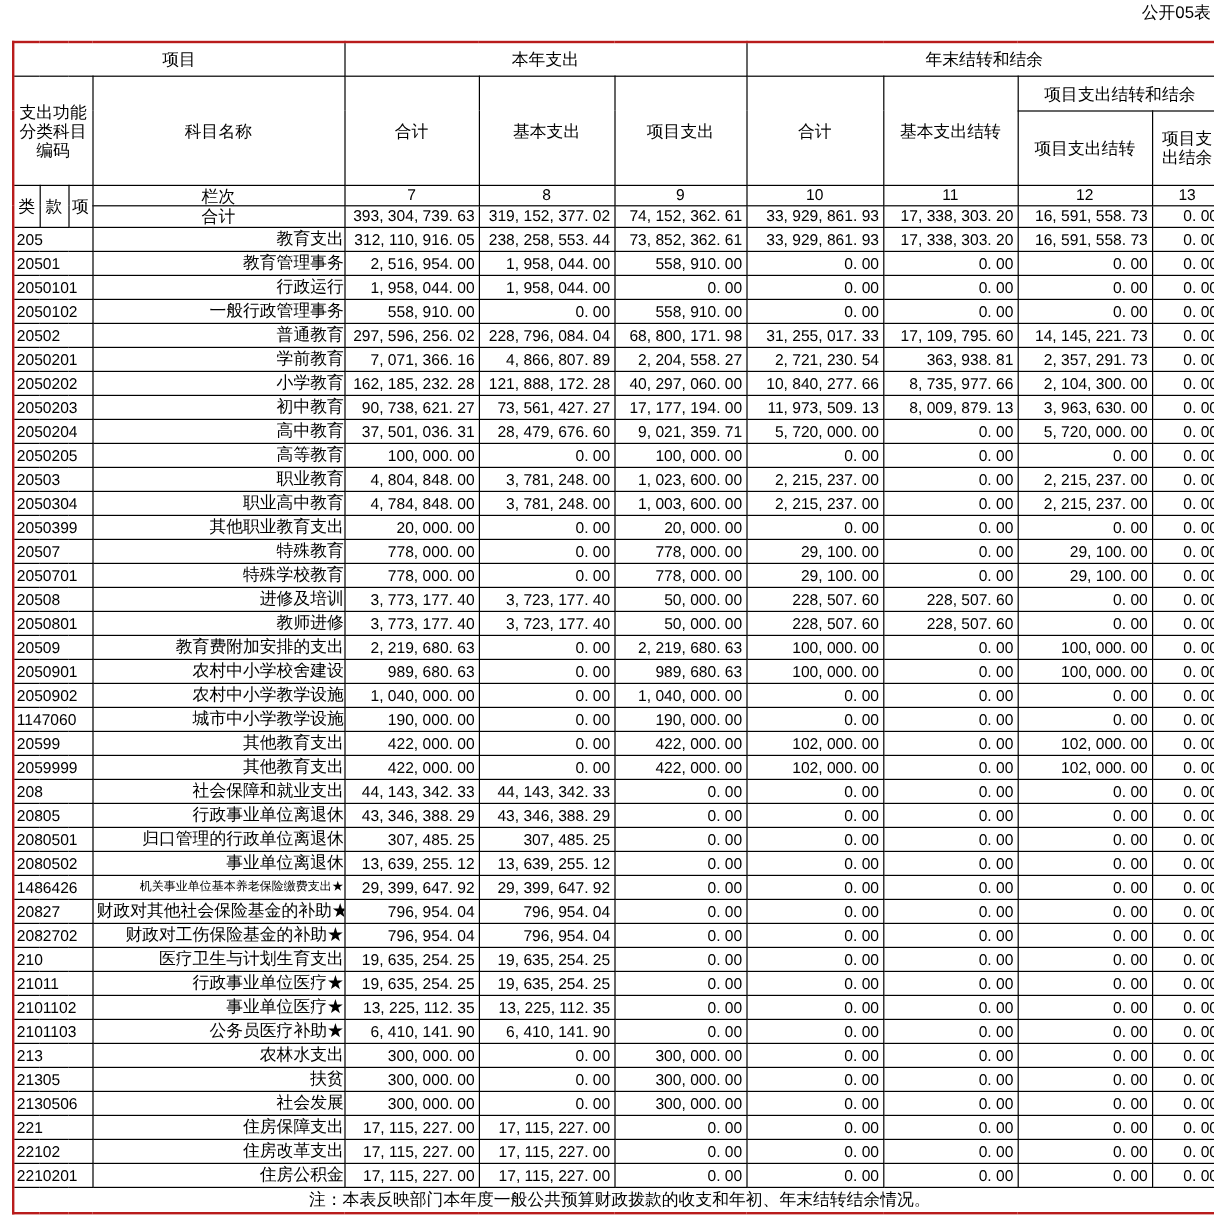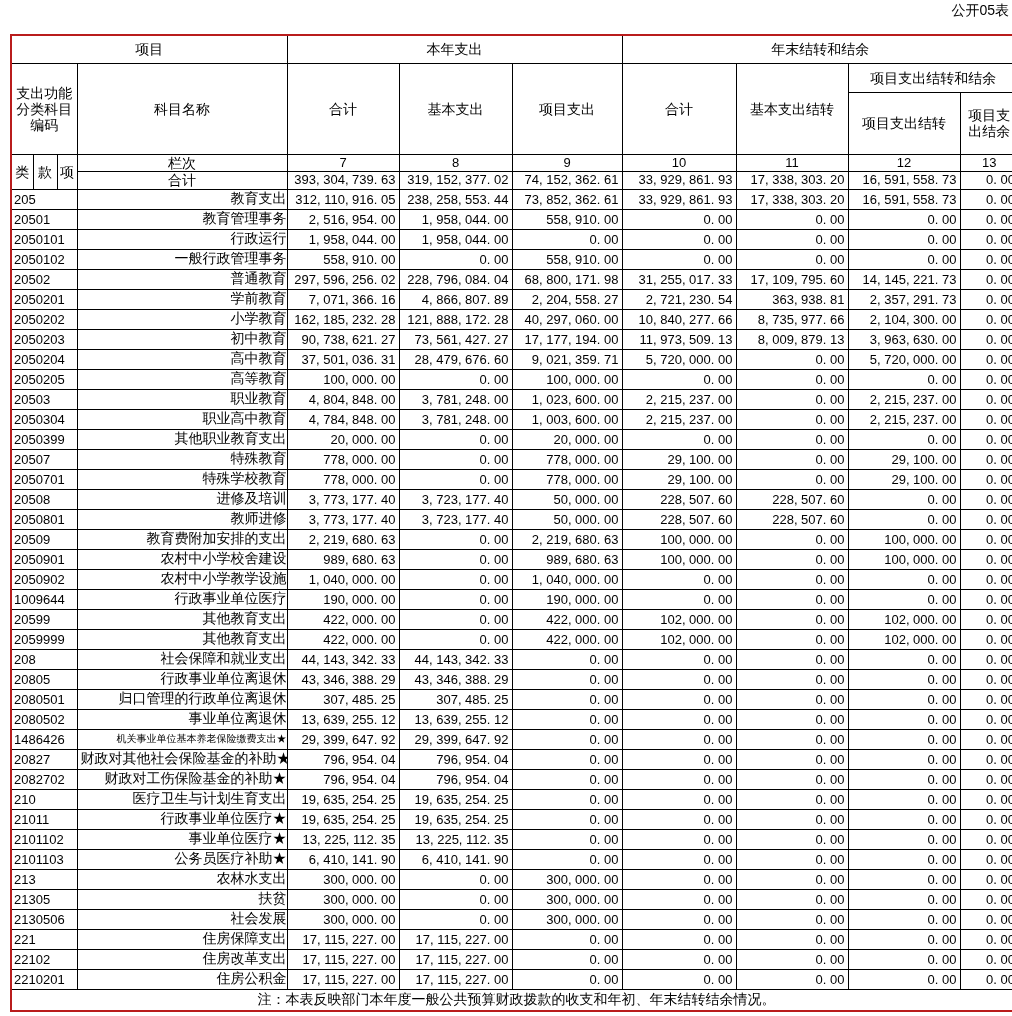--- a/index.html
+++ b/index.html
@@ -310,22 +310,22 @@
           <td class="name ind">农村中小学教学设施</td>
           <td class="num">1, 040, 000. 00</td>
           <td class="num">0. 00</td>
           <td class="num">1, 040, 000. 00</td>
           <td class="num">0. 00</td>
           <td class="num">0. 00</td>
           <td class="num">0. 00</td>
           <td class="num">0. 00</td>
         </tr>
         <tr>
-          <td colspan="3" class="code">1009644</td>
-          <td class="name ind">行政事业单位医疗</td>
+          <td colspan="3" class="code">1147060</td>
+          <td class="name ind">城市中小学教学设施</td>
           <td class="num">190, 000. 00</td>
           <td class="num">0. 00</td>
           <td class="num">190, 000. 00</td>
           <td class="num">0. 00</td>
           <td class="num">0. 00</td>
           <td class="num">0. 00</td>
           <td class="num">0. 00</td>
         </tr>
         <tr>
           <td colspan="3" class="code">20599</td>

